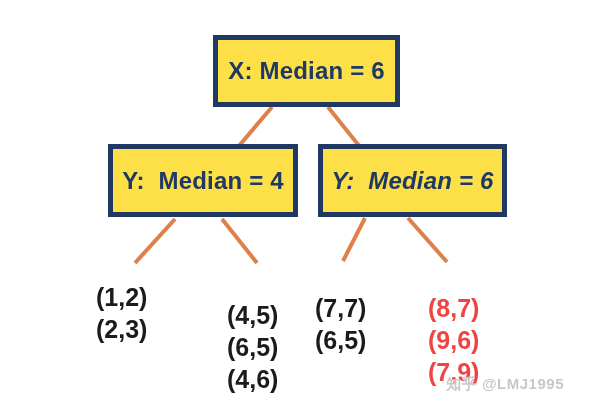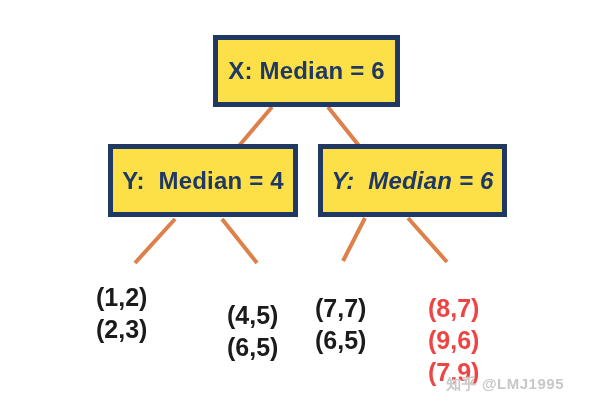--- a/index.html
+++ b/index.html
@@ -96,20 +96,21 @@
   </div>
 
   <div class="leaf-group leaf-group-1" style="color: rgb(27, 27, 27);">
     <span>(1,2)</span>
     <span>(2,3)</span>
   </div>
 
   <div class="leaf-group leaf-group-2" style="color: rgb(27, 27, 27);">
     <span>(4,5)</span>
     <span>(6,5)</span>
+    <span>(4,6)</span>
   </div>
 
   <div class="leaf-group leaf-group-3" style="color: rgb(27, 27, 27);">
     <span>(7,7)</span>
     <span>(6,5)</span>
   </div>
 
   <div class="leaf-group leaf-group-4" style="color: #ef4444;">
     <span>(8,7)</span>
     <span>(9,6)</span>

